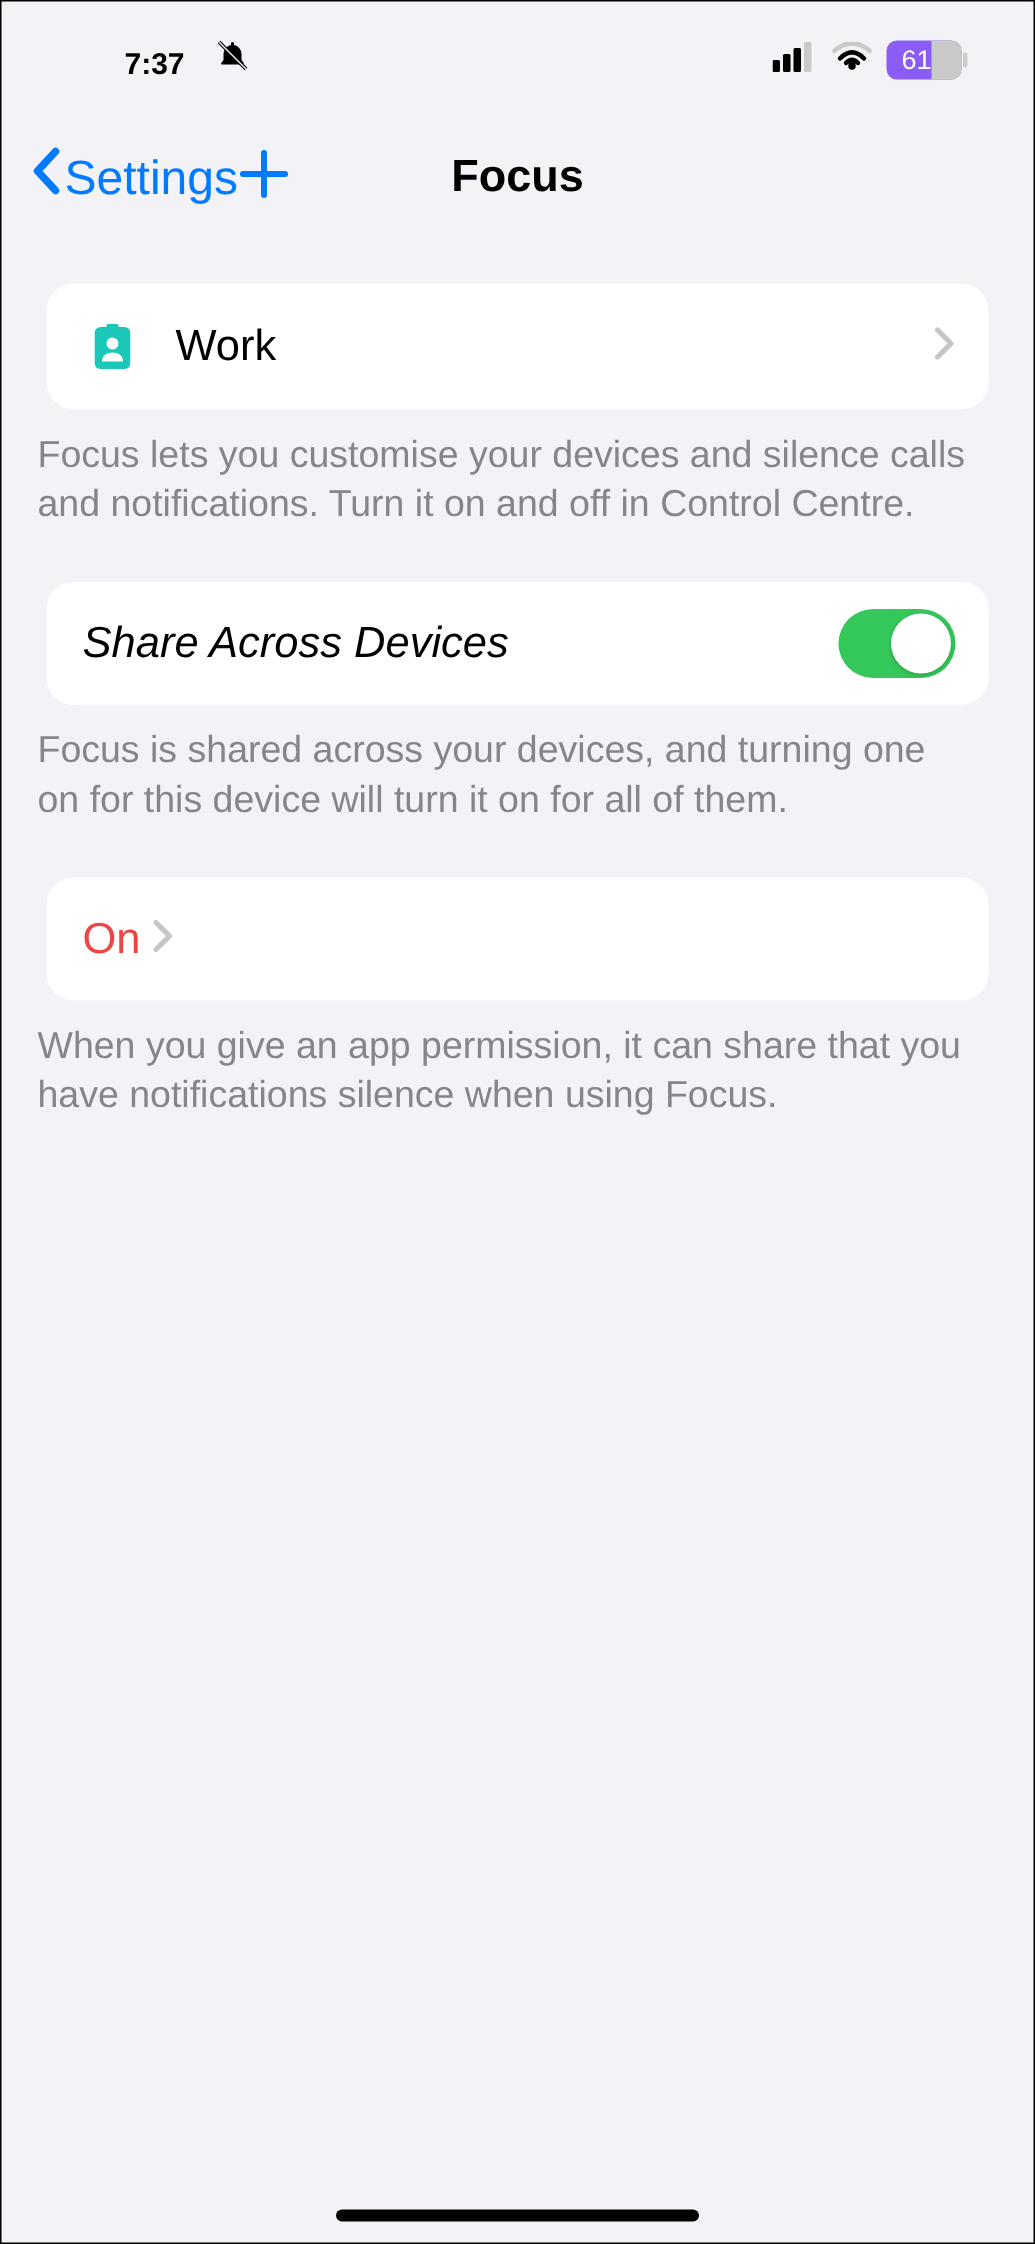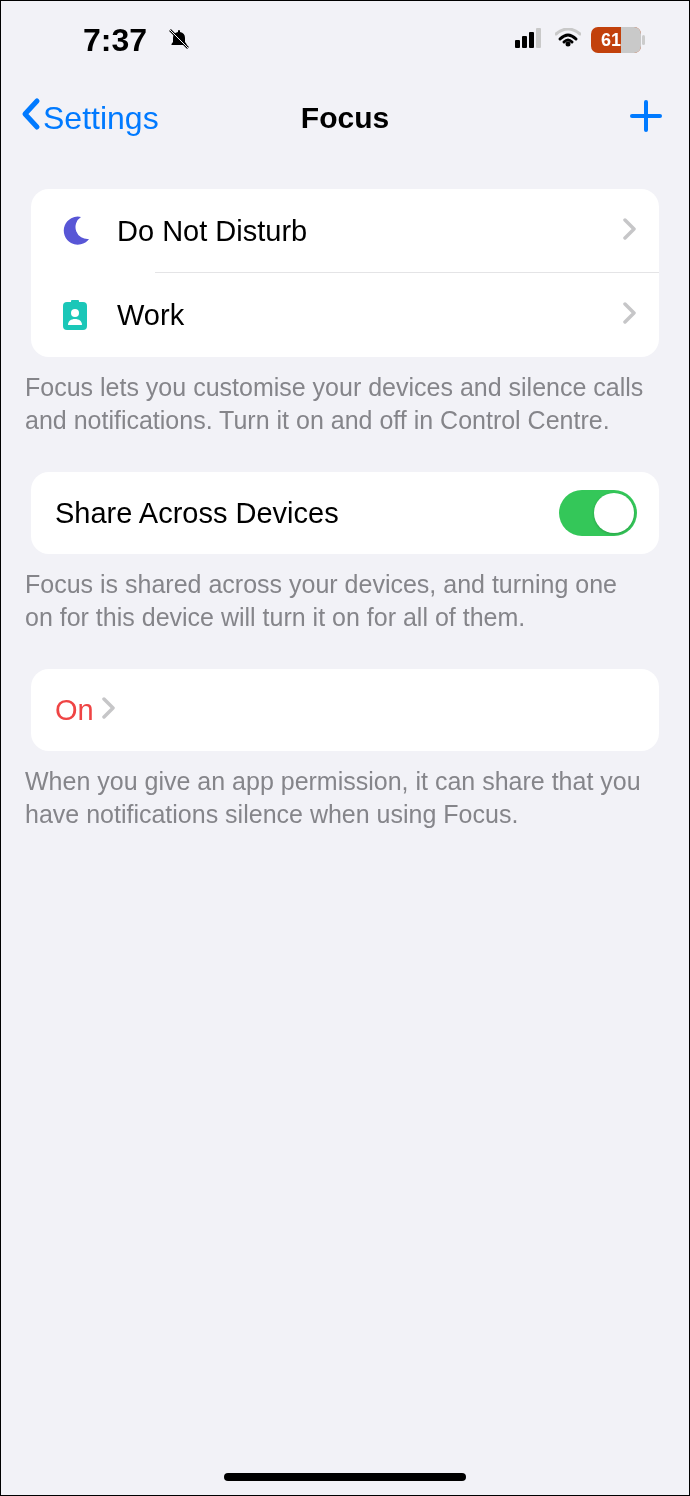--- a/index.html
+++ b/index.html
@@ -14,36 +14,36 @@
   }
   .status-bar {
     display: flex;
     justify-content: space-between;
     align-items: center;
     padding: 18px 48px 0 82px;
     height: 60px;
   }
   .status-left {
     display: flex;
-    align-items: flex-start;
+    align-items: flex-end;
     gap: 20px;
-    font-size: 32px;
+    font-size: 20px;
     font-weight: 600;
   }
   .status-right {
     display: flex;
     align-items: center;
     gap: 10px;
   }
   .battery-box {
-    background: #c2410c;
+    background: #8b5cf6;
     color: #fff;
     border-radius: 7px;
     font-size: 18px;
-    font-weight: 700;
+    font-weight: 400;
     padding: 2px 6px 2px 6px;
     position: relative;
     width: 50px;
     height: 26px;
     display:flex;
     align-items:center;
     justify-content:flex-start;
   }
   .battery-box::after {
     content:"";
@@ -51,21 +51,20 @@
     right:-4px; top:8px;
     width:3px; height:10px;
     background:#ccc;
     border-radius:2px;
   }
   .battery-grey { position:absolute; right:0; top:0; bottom:0; width:20px; background:#c9c9c9; border-radius:0 7px 7px 0;}
   .battery-text { position:relative; z-index:2; margin-left:4px;}
   .nav-bar {
     display: flex;
     align-items: center;
-    justify-content: space-between;
     padding: 36px 26px 10px 18px;
   }
   .back-btn {
     display: flex;
     align-items: center;
     color: #007aff;
     font-size: 32px;
     gap: 0px;
   }
   .nav-title {
@@ -194,48 +193,36 @@
     <svg width="34" height="34" viewBox="0 0 34 34">
         <line x1="17" y1="3" x2="17" y2="31" stroke="#007aff" stroke-width="4" stroke-linecap="round"></line>
         <line x1="3" y1="17" x2="31" y2="17" stroke="#007aff" stroke-width="4" stroke-linecap="round"></line>
       </svg>
   </div>
 </div>
 
 <div class="section" style="margin-top:40px;">
   <div class="row">
     <span class="icon-slot">
-      <svg width="32" height="32" viewBox="0 0 32 32" fill="#5856d6">
-          <path d="M22 2a14 14 0 1 0 8 22 12 12 0 0 1-8-22z"></path>
-        </svg>
-    </span>
-    <span class="row-label">Do Not Disturb</span>
-    <span class="chev"><svg width="14" height="22" viewBox="0 0 14 22">
-          <polyline points="2,2 11,11 2,20" fill="none" stroke="#c6c6c8" stroke-width="3.5" stroke-linecap="round" stroke-linejoin="round"></polyline>
-        </svg></span>
-    <div class="divider"></div>
-  </div>
-  <div class="row">
-    <span class="icon-slot">
       <svg width="24" height="30" viewBox="0 0 24 30" fill="#1bc7b8">
           <rect x="0" y="2" width="24" height="28" rx="4"></rect>
           <circle cx="12" cy="13" r="4" fill="#fff"></circle>
           <path d="M5 25c0-4 3-6 7-6s7 2 7 6z" fill="#fff"></path>
           <rect x="8" y="0" width="8" height="4" rx="1" fill="#1bc7b8"></rect>
         </svg>
     </span>
     <span class="row-label">Work</span>
     <span class="chev"><svg width="14" height="22" viewBox="0 0 14 22">
           <polyline points="2,2 11,11 2,20" fill="none" stroke="#c6c6c8" stroke-width="3.5" stroke-linecap="round" stroke-linejoin="round"></polyline>
         </svg></span>
   </div>
 </div>
 <div class="footer-text">Focus lets you customise your devices and silence calls and notifications. Turn it on and off in Control Centre.</div>
 
-<div class="section" style="margin-top:36px;">
+<div class="section" style="margin-top:36px;font-style:italic;">
   <div class="row" style="height:82px;">
     <span class="row-label" style="font-size:29px;">Share Across Devices</span>
     <div class="toggle">
         <div class="knob"></div>
       </div>
   </div>
 </div>
 <div class="footer-text">Focus is shared across your devices, and turning one on for this device will turn it on for all of them.</div>
 
 <div class="section" style="margin-top:36px;">

